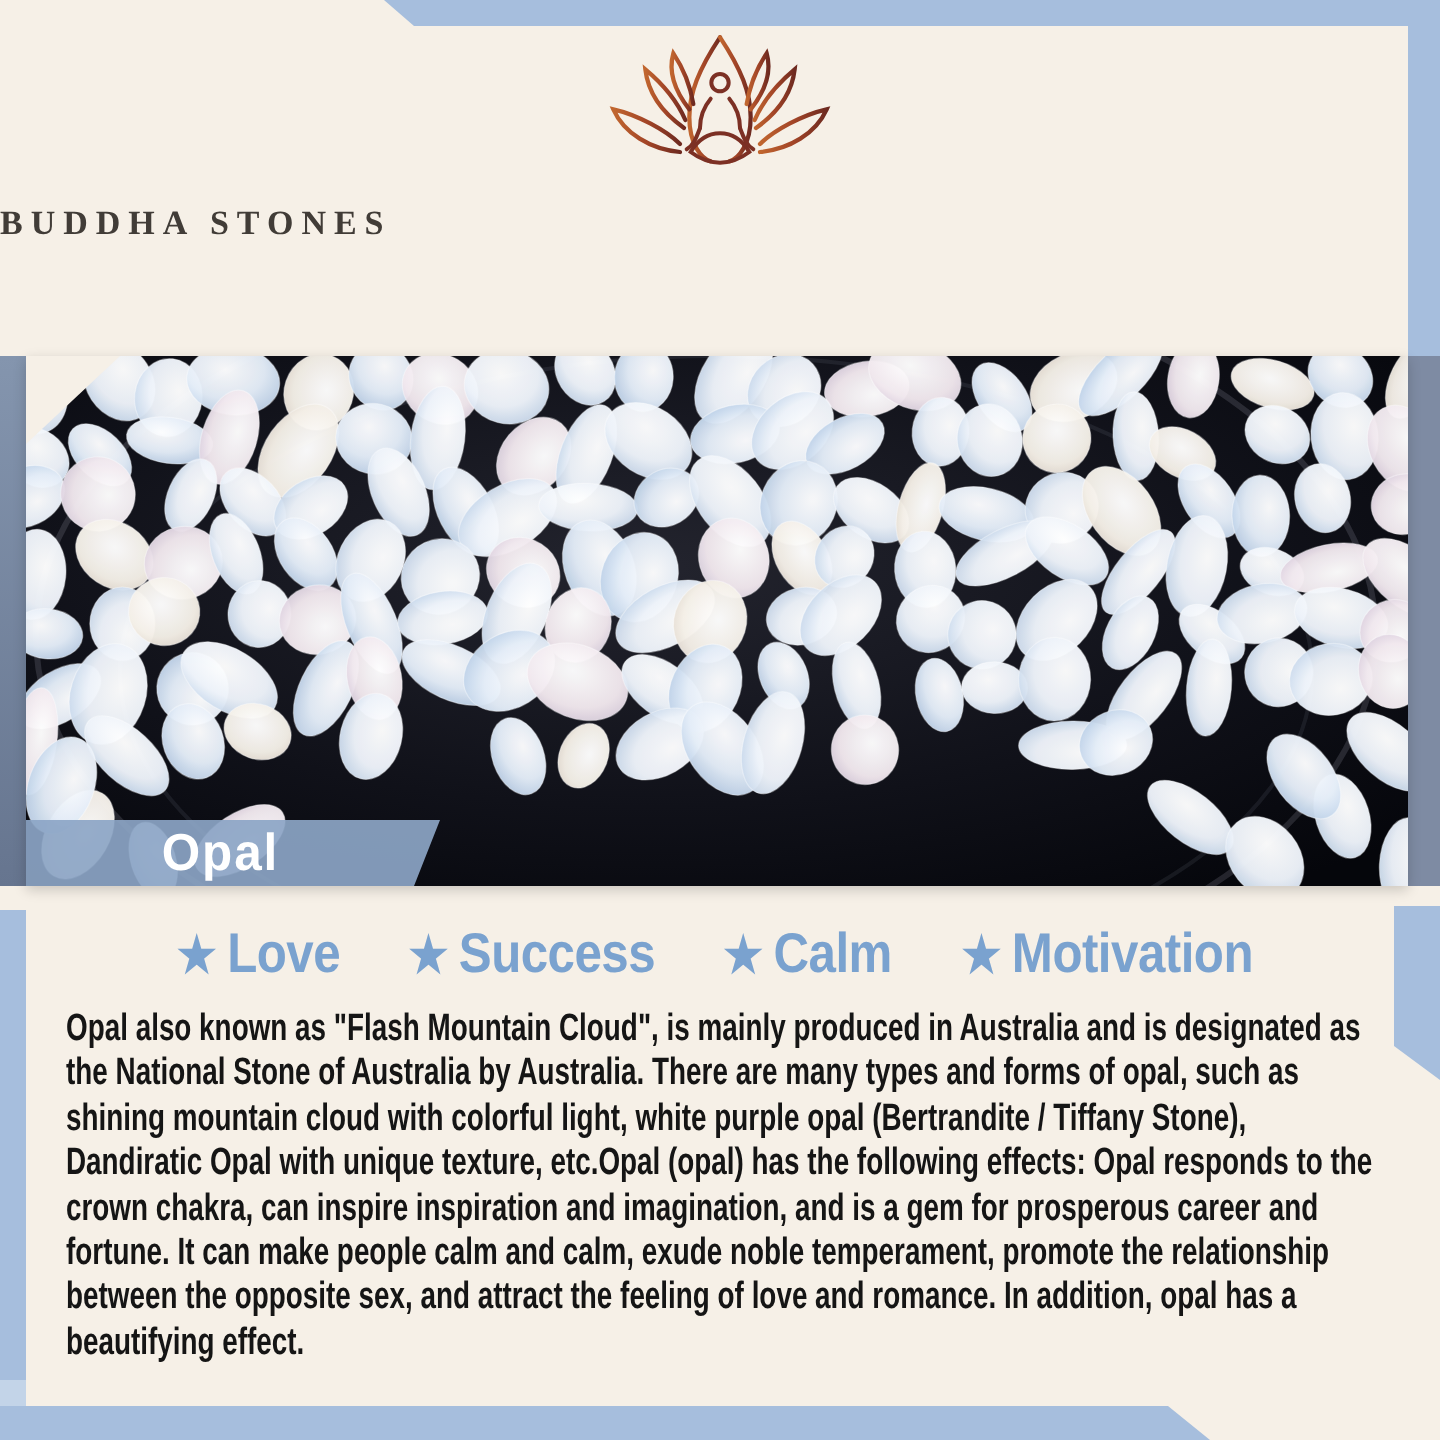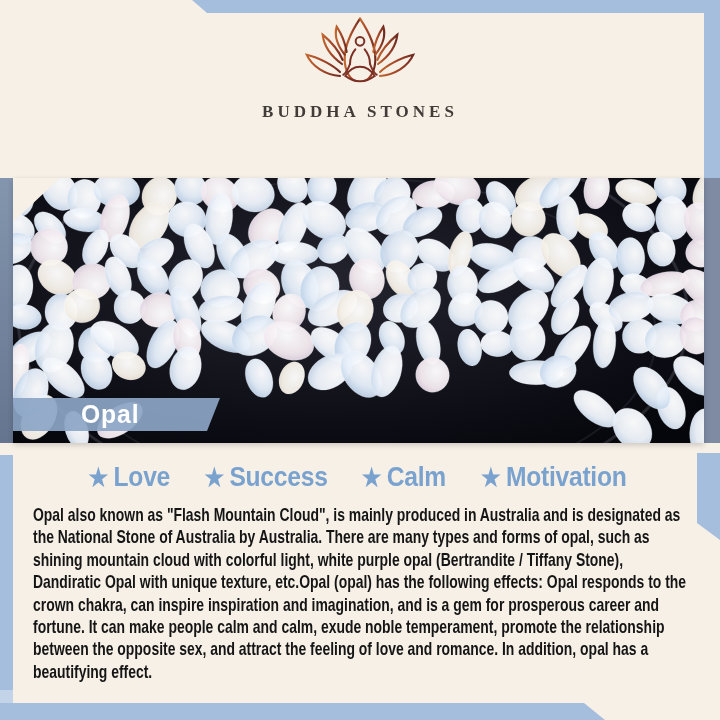--- a/index.html
+++ b/index.html
@@ -16,34 +16,34 @@
   .right-accent{position:absolute;left:697px;top:453px;width:23px;height:87px;background:#a6bedd;
     clip-path:polygon(0 0,23px 0,23px 87px,0 70px);}
   .left-strip-photo{position:absolute;left:0;top:178px;width:13px;height:265px;
     background:linear-gradient(#8495ae,#66758f);}
   .left-strip-bottom{position:absolute;left:0;top:455px;width:13px;height:265px;background:#a6bedd;}
   .corner-square{position:absolute;left:0;top:690px;width:13px;height:13px;background:#c3d4e8;}
   .bottom-band{position:absolute;left:0;top:703px;width:720px;height:17px;background:#a6bedd;
     clip-path:polygon(0 0,584px 0,605px 17px,0 17px);}
   
   .logo{position:absolute;left:280px;top:14px;width:160px;height:88px;}
-  .brand{position:absolute;left:0;top:102px;width:720px;text-align:center;
+  .brand{position:absolute;left:0;top:102px;width:720px;text-align:left;
     font-family:"Liberation Serif",serif;font-size:17px;font-weight:700;
     letter-spacing:4px;color:#413c37;}
   
   .banner{position:absolute;left:147px;top:128px;width:426px;height:42px;background:#fefdfb;
     display:flex;align-items:center;justify-content:center;
     box-shadow:0 3px 6px rgba(90,80,60,0.10);}
   .banner-title{font-size:35px;font-weight:700;color:#84a8d1;white-space:nowrap;
     transform:scaleX(0.80);letter-spacing:-0.5px;}
   
   .photo{position:absolute;left:13px;top:178px;width:691px;height:265px;background:#0a0b11;
     box-shadow:0 2px 6px rgba(0,0,0,0.18);}
   .photo svg{display:block;width:691px;height:265px;}
-  .opal-bar{position:absolute;left:0;top:220px;width:207px;height:33px;
+  .opal-bar{position:absolute;left:0;top:232px;width:207px;height:33px;
     background:rgba(140,165,198,0.92);
     clip-path:polygon(0 0,207px 0,194px 33px,0 33px);
     display:flex;align-items:center;justify-content:center;text-align:center;}
   .opal-label{font-size:26px;font-weight:700;color:#ffffff;letter-spacing:1px;
     transform:scaleX(0.95);padding-right:14px;}
   
   .features{position:absolute;left:0;top:461px;width:720px;display:flex;
     justify-content:center;align-items:baseline;column-gap:20px;
     color:#7aa2cf;font-weight:700;}
   .feature{display:flex;align-items:baseline;white-space:nowrap;transform:scaleX(0.88);}

